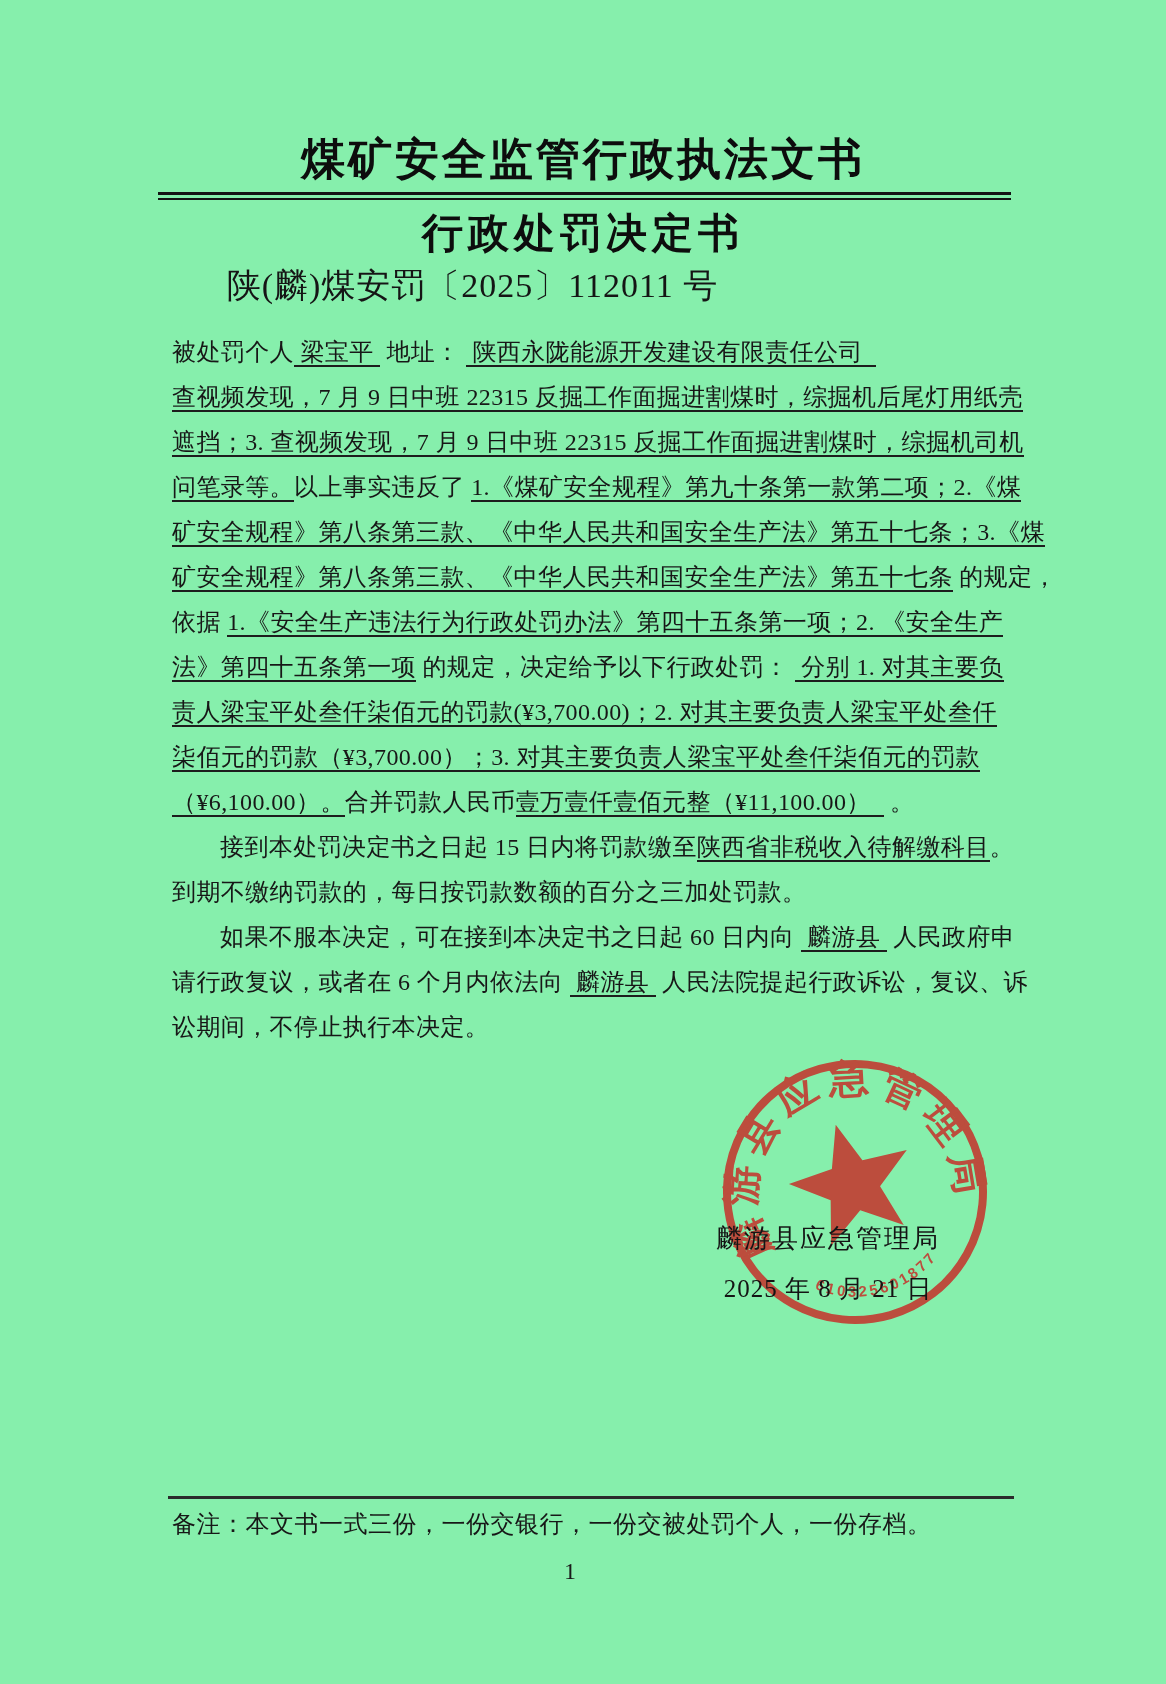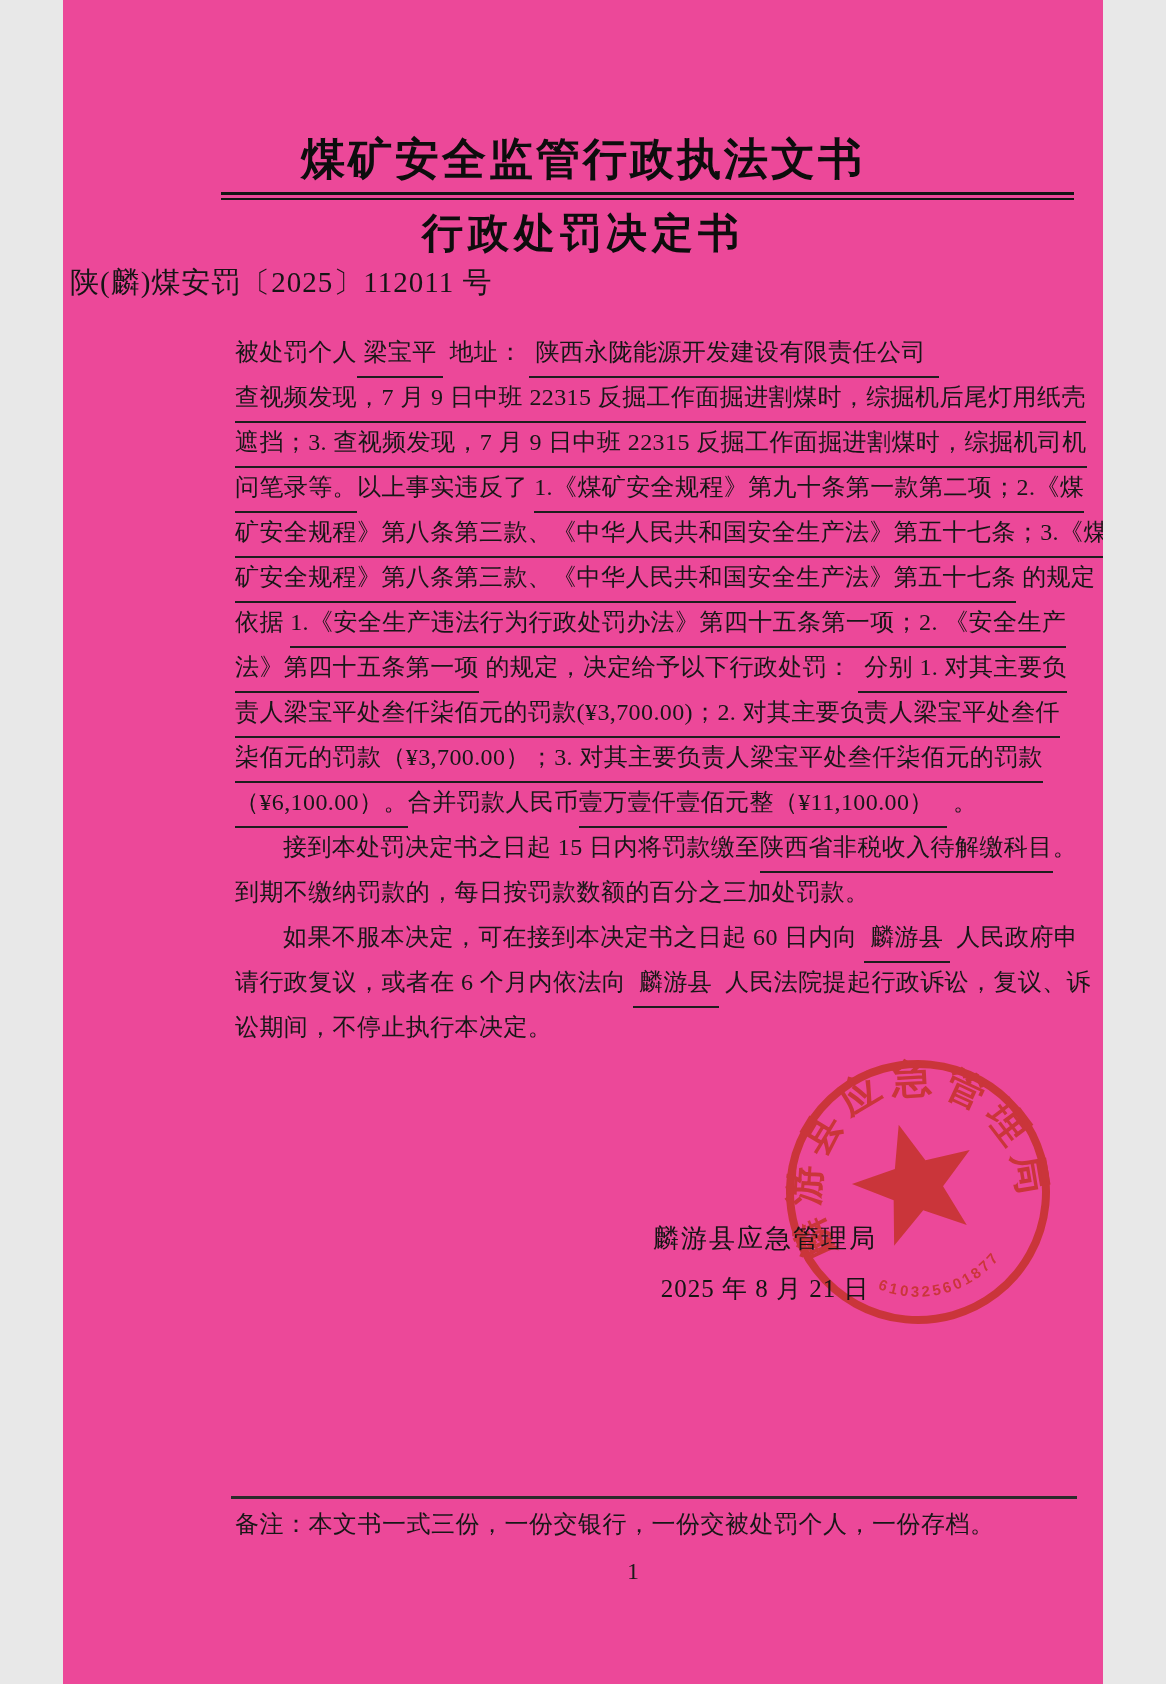--- a/index.html
+++ b/index.html
@@ -1,20 +1,20 @@
 <!DOCTYPE html>
 <html lang="zh"><head>
 <meta charset="utf-8">
 <style>
   html,body { margin:0; padding:0; background:#e8e8e8; }
   .page {
     position:relative;
-    width:1040px; height:1684px;
+    width:1166px; height:1684px;
     margin:0 auto;
-    background:#ec4899;
+    background:#86efac;
     overflow:hidden;
     font-family:"Liberation Serif", serif;
     color:#1c1c1c;
   }
   
   .letterhead {
     position:absolute; top:130px; left:0; width:100%;
     text-align:center;
     font-family:"Liberation Sans", sans-serif;
     font-weight:bold; font-size:44px; letter-spacing:3px;
@@ -25,34 +25,34 @@
     border-top:3px solid #141414; border-bottom:2px solid #141414;
   }
   .doc-title {
     position:absolute; top:206px; left:0; width:100%;
     text-align:center;
     font-family:Liberation Sans, sans-serif;
     font-weight:bold; font-size:41px; letter-spacing:5px;
     color:#0d0d0d;
   }
   .doc-number {
-    position:absolute; top:263px; left:7px; width:945px;
-    text-align:left;
-    font-size:29px; letter-spacing:1px;
+    position:absolute; top:263px; left:0; width:945px;
+    text-align:center;
+    font-size:34px; letter-spacing:1px;
     color:#151515;
   }
   
   .body-text {
     position:absolute; top:330px; left:172px; width:850px;
     font-size:24px; line-height:45px;
     color:#171717;
   }
   .line { white-space:pre; height:45px; letter-spacing:0.4px; }
   .line.indent { padding-left:48px; }
-  .u { border-bottom:2px solid #1d1d1d; padding-bottom:11px; }
+  .u { border-bottom:2px solid #1d1d1d; padding-bottom:0; }
   
   .signature {
     position:absolute; top:1221px; right:226px;
     text-align:center; z-index:3;
   }
   .signature .agency { font-size:26px; letter-spacing:2px; color:#141414; white-space:pre; }
   .signature .date   { margin-top:16px; font-size:25px; letter-spacing:1px; color:#141414; white-space:pre; }
   
   .stamp {
     position:absolute; left:703px; top:1040px; width:304px; height:304px;

